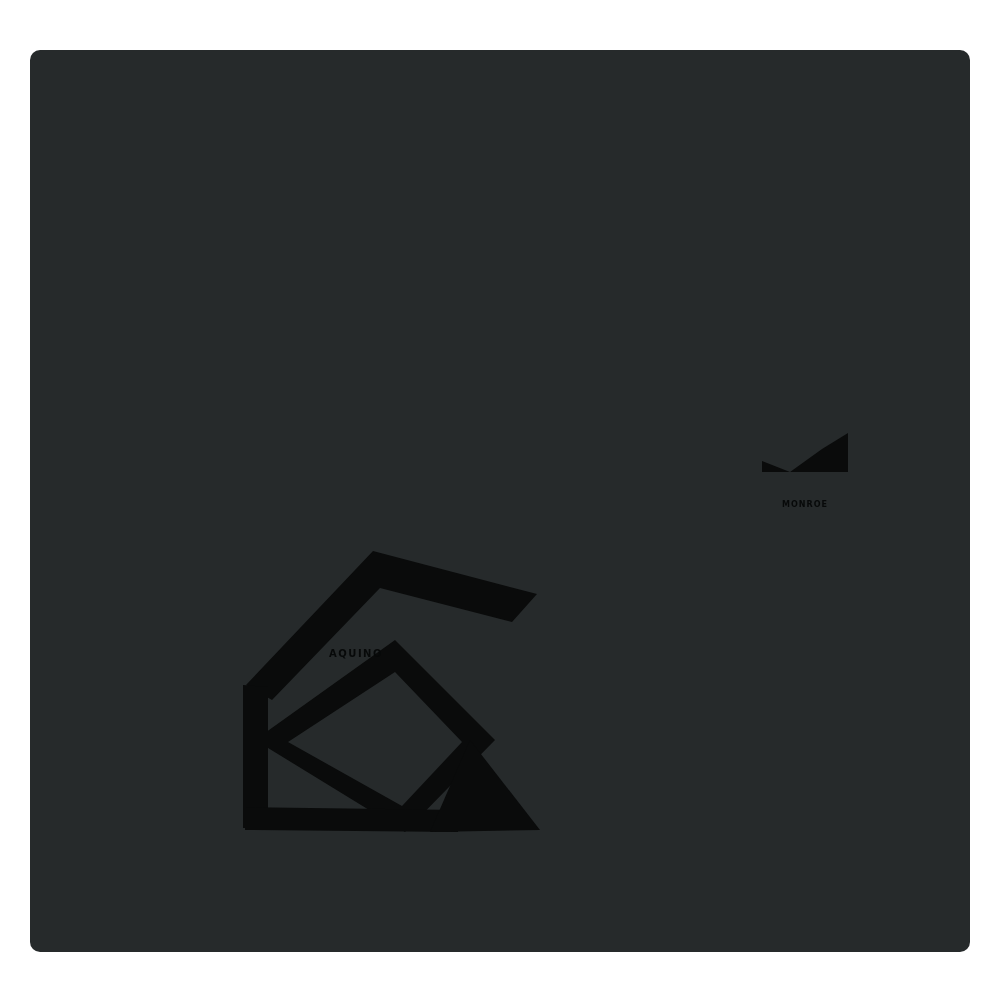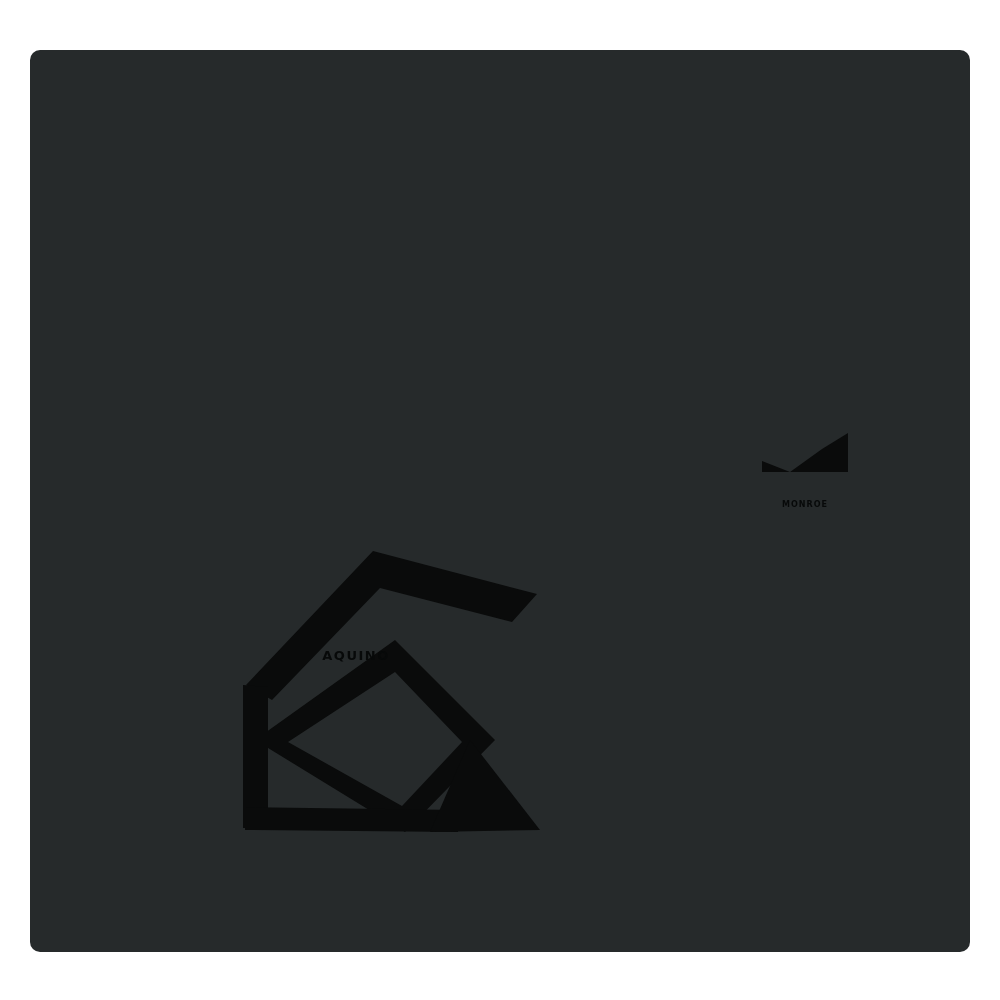--- a/index.html
+++ b/index.html
@@ -37,21 +37,21 @@
     position: absolute;
     left: 0;
     top: 0;
     width: 100%;
     height: 100%;
   }
   .shape-label {
     position: absolute;
     transform: translateX(-50%);
     color: var(--label_color);
-    font-size: 13px;
+    font-size: 10px;
     font-weight: bold;
     letter-spacing: 1.5px;
     white-space: nowrap;
     text-transform: uppercase;
     user-select: none;
   }
   .shape-label.small { font-size: 8px; letter-spacing: 1px; }
 </style>
 </head>
 <body>

